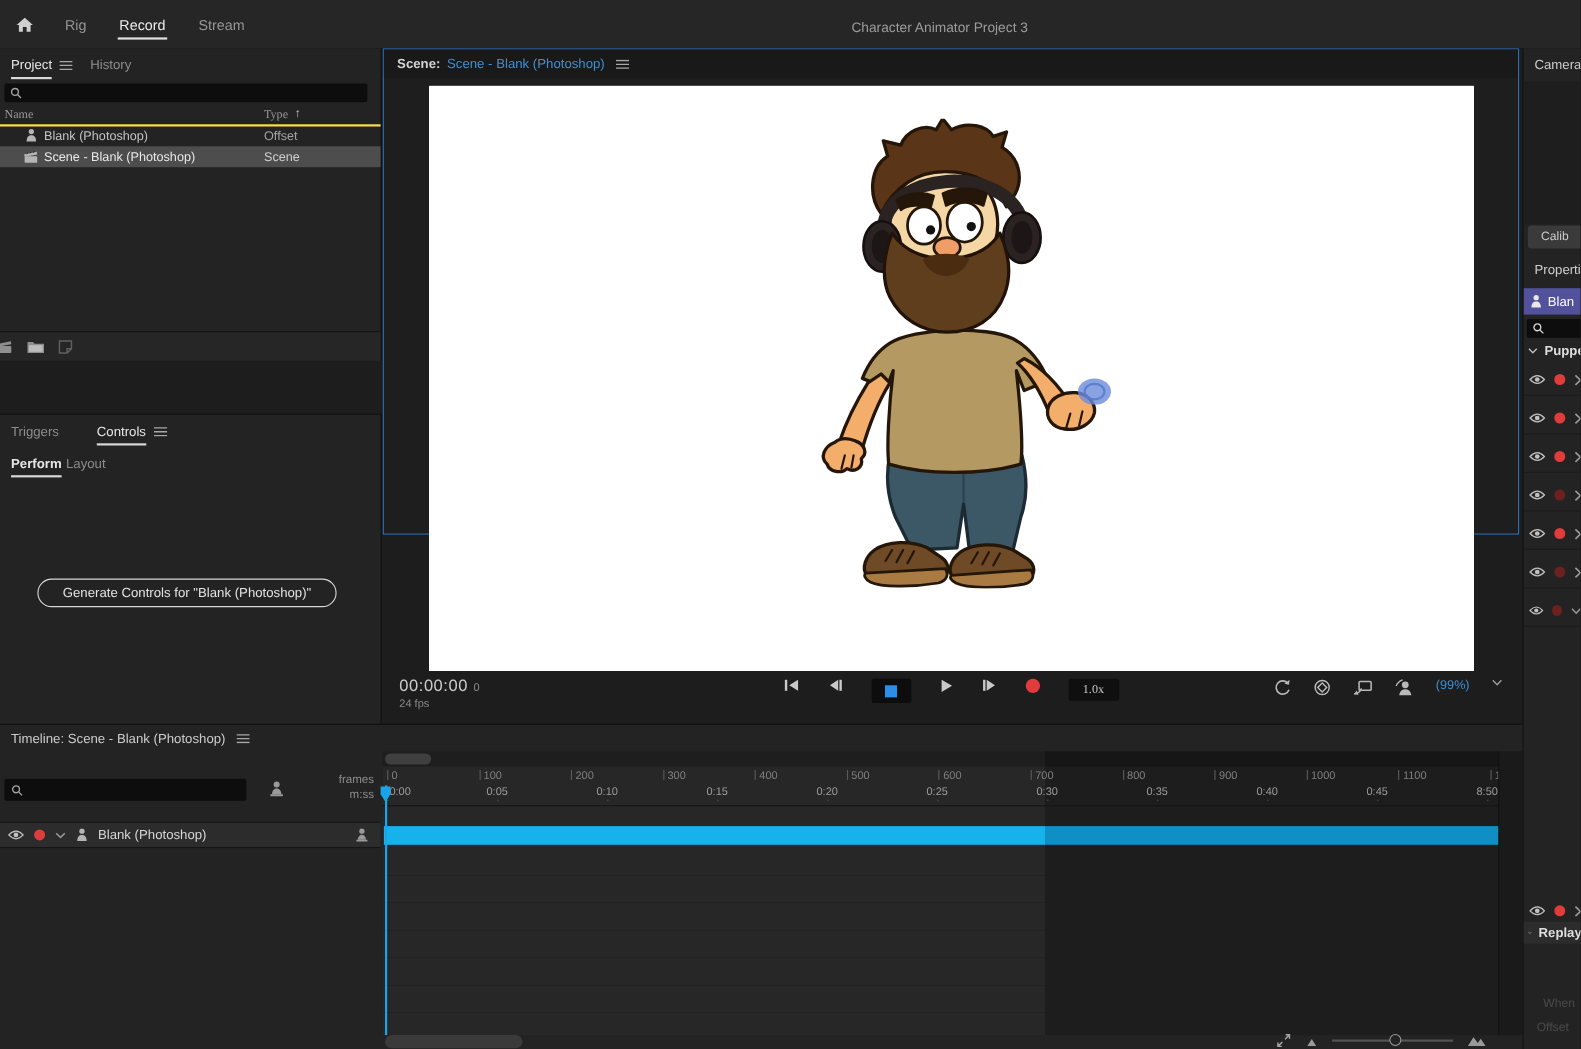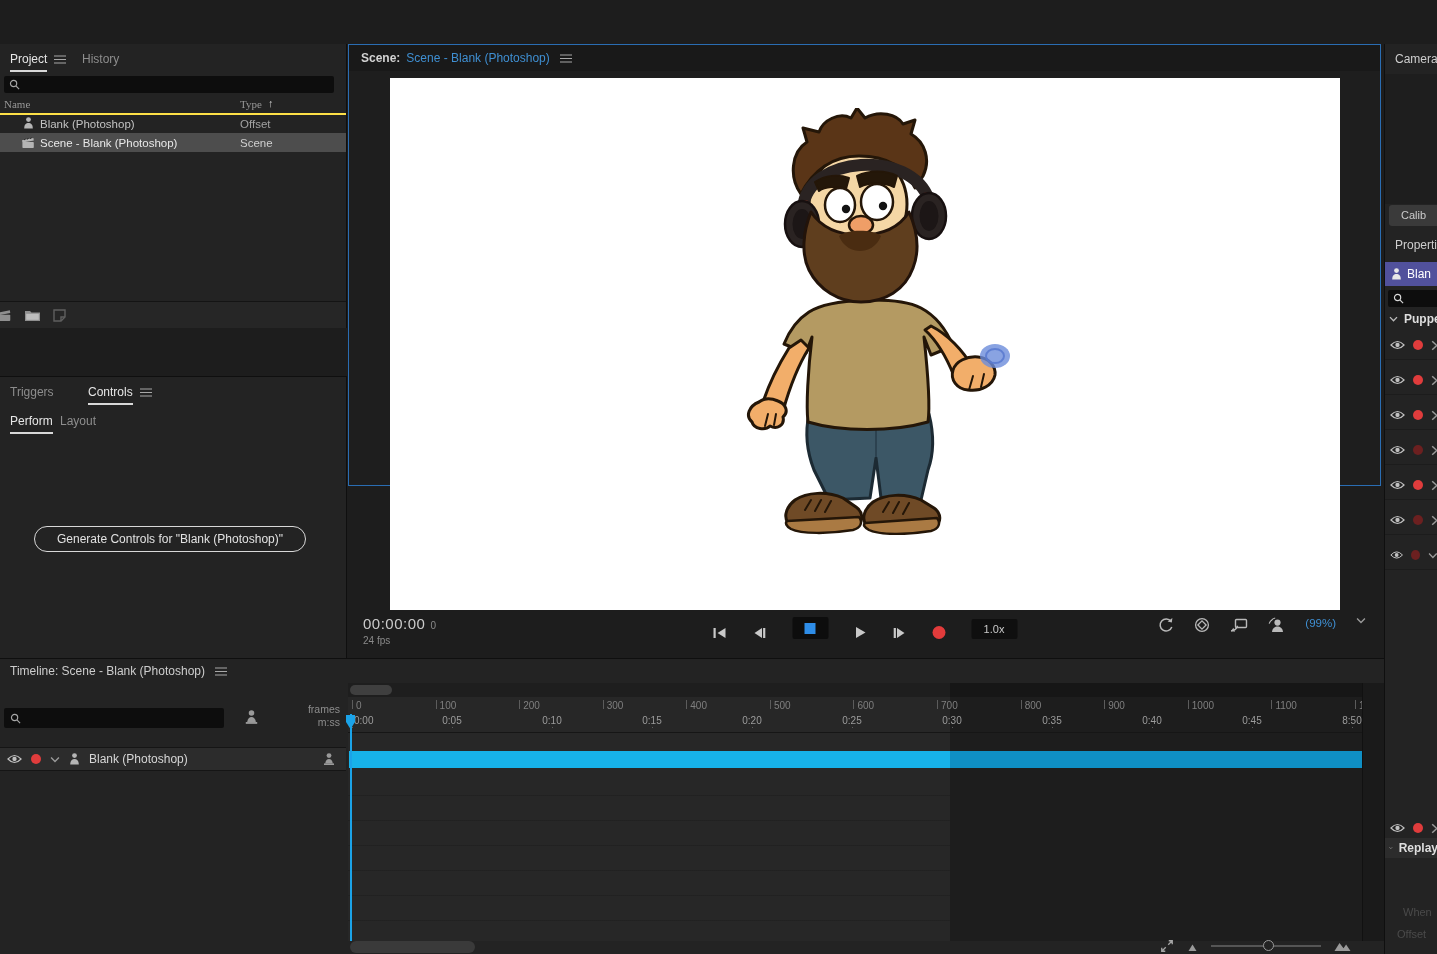--- a/index.html
+++ b/index.html
@@ -43,21 +43,21 @@
   
   #scene-panel{position:absolute;left:348px;top:44px;width:1033px;height:442px;border:1px solid #2a6db3;background:#1e1e1e;box-sizing:border-box;}
   #scene-header{position:absolute;left:0;top:0;width:100%;height:26px;background:#191919;display:flex;align-items:center;padding-left:12px;gap:6px;box-sizing:border-box;}
   #scene-label{color:#d2d2d2;font-size:12px;font-weight:bold;}
   #scene-name{color:#3f8fd2;font-size:12px;}
   #scene-canvas{position:absolute;left:41px;top:33px;width:950px;height:532px;background:#ffffff;}
   #transport{position:absolute;left:0;top:566px;width:100%;height:42px;}
   #timecode{position:absolute;left:14px;top:4px;font-size:15px;color:#cbcbcb;letter-spacing:.5px;}
   #frame-counter{font-size:10px;color:#8a8a8a;margin-left:5px;}
   #fps{position:absolute;left:14px;top:24px;font-size:10px;color:#8a8a8a;}
-  #transport-ctrls{position:absolute;left:50%;transform:translateX(-50%);top:6px;display:flex;align-items:flex-end;gap:26px;}
+  #transport-ctrls{position:absolute;left:50%;transform:translateX(-50%);top:6px;display:flex;align-items:flex-start;gap:26px;font-family:Liberation Serif, serif;}
   .tbtn{display:flex;align-items:center;justify-content:center;}
   #stop-box{width:36px;height:22px;background:#0d0d0d;border-radius:2px;display:flex;align-items:center;justify-content:center;}
   #stop-square{width:11px;height:11px;background:#2e8de8;}
   #record-dot{width:13px;height:13px;border-radius:50%;background:#e23b3b;}
   #speed-box{width:46px;height:20px;background:#0f0f0f;border-radius:2px;color:#c9c9c9;font-size:11px;display:flex;align-items:center;justify-content:center;}
   #transport-right{position:absolute;right:14px;top:6px;display:flex;align-items:flex-start;gap:20px;}
   #zoom-level{color:#3f8fd2;font-size:11.5px;}
 
   
   #right-panel{position:absolute;left:1384px;top:44px;width:53px;height:910px;background:#232323;border-left:1px solid #0f0f0f;overflow:hidden;}
@@ -106,20 +106,33 @@
   #tl-hscroll{position:absolute;left:350px;top:282px;width:125px;height:12px;background:#3a3a3a;border-radius:6px;}
   #tl-zoomctrls{position:absolute;left:1160px;top:280px;display:flex;align-items:center;gap:12px;}
   #tl-sliderline{width:110px;height:2px;background:#555;position:relative;}
   #tl-sliderknob{position:absolute;left:52px;top:-5px;width:11px;height:11px;border:1.5px solid #999;border-radius:50%;background:#232323;box-sizing:border-box;}
 </style>
 </head>
 <body>
 
 <div id="root">
 
+  <header id="topbar">
+    <div id="topbar-left">
+      <span>
+        <svg width="17" height="15" viewBox="0 0 16 14">
+            <path d="M8 1 L15 7.2 H13 V13 H9.6 V9 H6.4 V13 H3 V7.2 H1 Z" fill="#cfcfcf"></path>
+          </svg>
+      </span>
+      <span class="app-tab">Rig</span>
+      <span class="app-tab active">Record</span>
+      <span class="app-tab">Stream</span>
+    </div>
+    <div id="app-title">Character Animator Project 3</div>
+  </header>
 
   <section id="project-panel">
     <span class="panel-tab active" style="left:10px;top:8px;">Project</span>
     <span class="menu-icon abs" style="left:54px;top:11px;">
       <svg width="12" height="9" viewBox="0 0 12 9">
           <path d="M0 1h12M0 4.5h12M0 8h12" stroke="#a8a8a8" stroke-width="1.2"></path>
         </svg>
     </span>
     <span class="panel-tab" style="left:82px;top:8px;">History</span>
     <div id="proj-search">
@@ -182,21 +195,21 @@
   </section>
 
   <section id="controls-panel">
     <span class="panel-tab" style="left:10px;top:8px;">Triggers</span>
     <span class="panel-tab active" style="left:88px;top:8px;">Controls</span>
     <span class="menu-icon abs" style="left:140px;top:11px;">
       <svg width="12" height="9" viewBox="0 0 12 9">
           <path d="M0 1h12M0 4.5h12M0 8h12" stroke="#a8a8a8" stroke-width="1.2"></path>
         </svg>
     </span>
-    <span class="panel-tab active" style="left:10px;top:37px;font-weight:normal;">Perform</span>
+    <span class="panel-tab active" style="left:10px;top:37px;font-weight:bold;">Perform</span>
     <span class="panel-tab" style="left:60px;top:37px;">Layout</span>
     <button id="generate-btn">Generate Controls for "Blank (Photoshop)"</button>
     <span id="controls-refresh">
       <svg width="15" height="15" viewBox="0 0 16 16">
           <path d="M13 4.5 A6 6 0 1 0 13.8 10" fill="none" stroke="#787878" stroke-width="1.5"></path>
           <path d="M14.2 1.2 L13.6 5.4 L9.6 4.6 Z" fill="#787878"></path>
         </svg>
     </span>
   </section>
 

